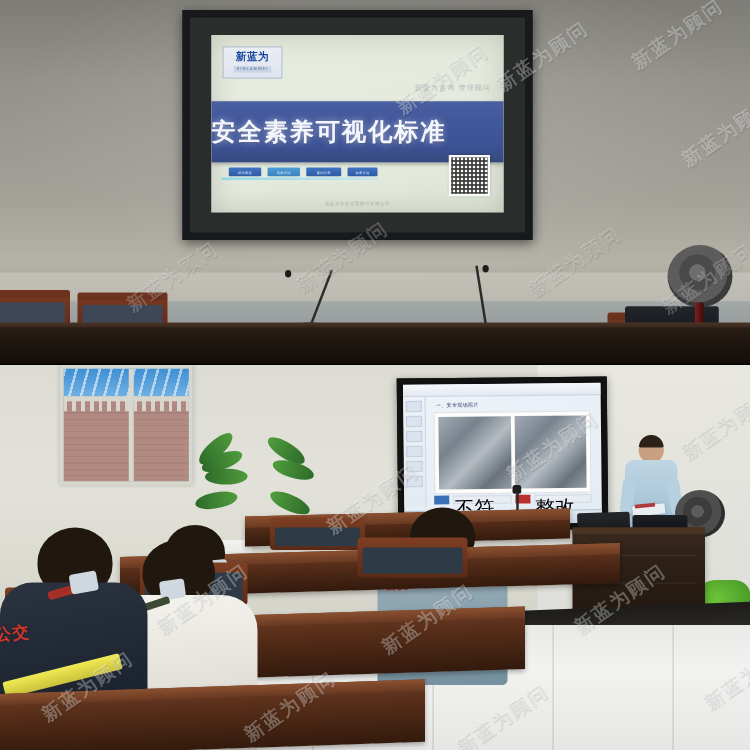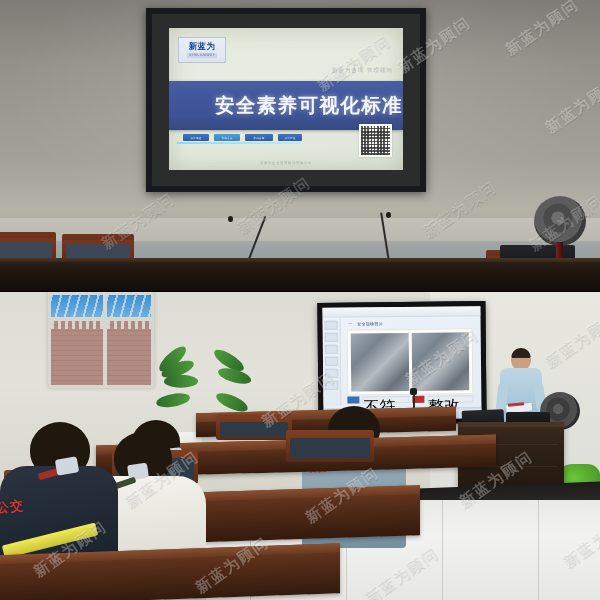--- a/index.html
+++ b/index.html
@@ -32,21 +32,21 @@
     background:linear-gradient(180deg,#e9edf4,#dfe5ef); border:1px solid #b9c3d4;
     display:flex; flex-direction:column; align-items:center; justify-content:center; }
   #tp-logo .lg-main { font-size:8.5px; font-weight:bold; color:#17459b; letter-spacing:.4px;
     line-height:1; text-shadow:0 0 1px rgba(255,255,255,.7); }
   #tp-logo .lg-sub { margin-top:2px; font-size:3.4px; color:#5b6f9a; letter-spacing:.7px;
     background:#c9d4e6; padding:1px 2px; line-height:1; }
   #tp-faint { position:absolute; right:10px; top:39px; font-size:5.5px;
     color:rgba(120,135,150,.52); letter-spacing:1px; }
   #tp-band { position:absolute; left:0; top:53px; width:100%; height:49px;
     background:linear-gradient(180deg,#4a5fa0 0%,#41579b 35%,#3d5396 70%,#36497f 100%);
-    box-shadow:0 1px 3px rgba(0,0,0,.3); display:flex; align-items:center; justify-content:flex-end; }
+    box-shadow:0 1px 3px rgba(0,0,0,.3); display:flex; align-items:center; justify-content:flex-start; }
   #tp-title { font-size:19.5px; font-weight:bold; color:#f3f6ff; letter-spacing:1.4px;
     text-shadow:0 0 5px rgba(255,255,255,.55), 0 1px 2px rgba(0,0,0,.3);
     font-family:"DejaVu Sans","Liberation Sans",sans-serif; }
   #tp-tabs { position:absolute; left:14px; top:106px; display:flex; gap:5px; align-items:center; }
   .tp-tab { height:7px; background:linear-gradient(180deg,#3f74c4,#2f5ba4);
     border-radius:1px; display:flex; align-items:center; justify-content:center;
     font-size:2.6px; color:#dbe7fa; padding:0 4px; letter-spacing:.2px; }
   .tp-tab.w1{ width:26px;} .tp-tab.w2{ width:26px; background:linear-gradient(180deg,#4f9ed6,#3a82bd);}
   .tp-tab.w3{ width:28px;} .tp-tab.w4{ width:24px;}
   #tp-underline { position:absolute; left:8px; top:114px; width:124px; height:1.5px;

